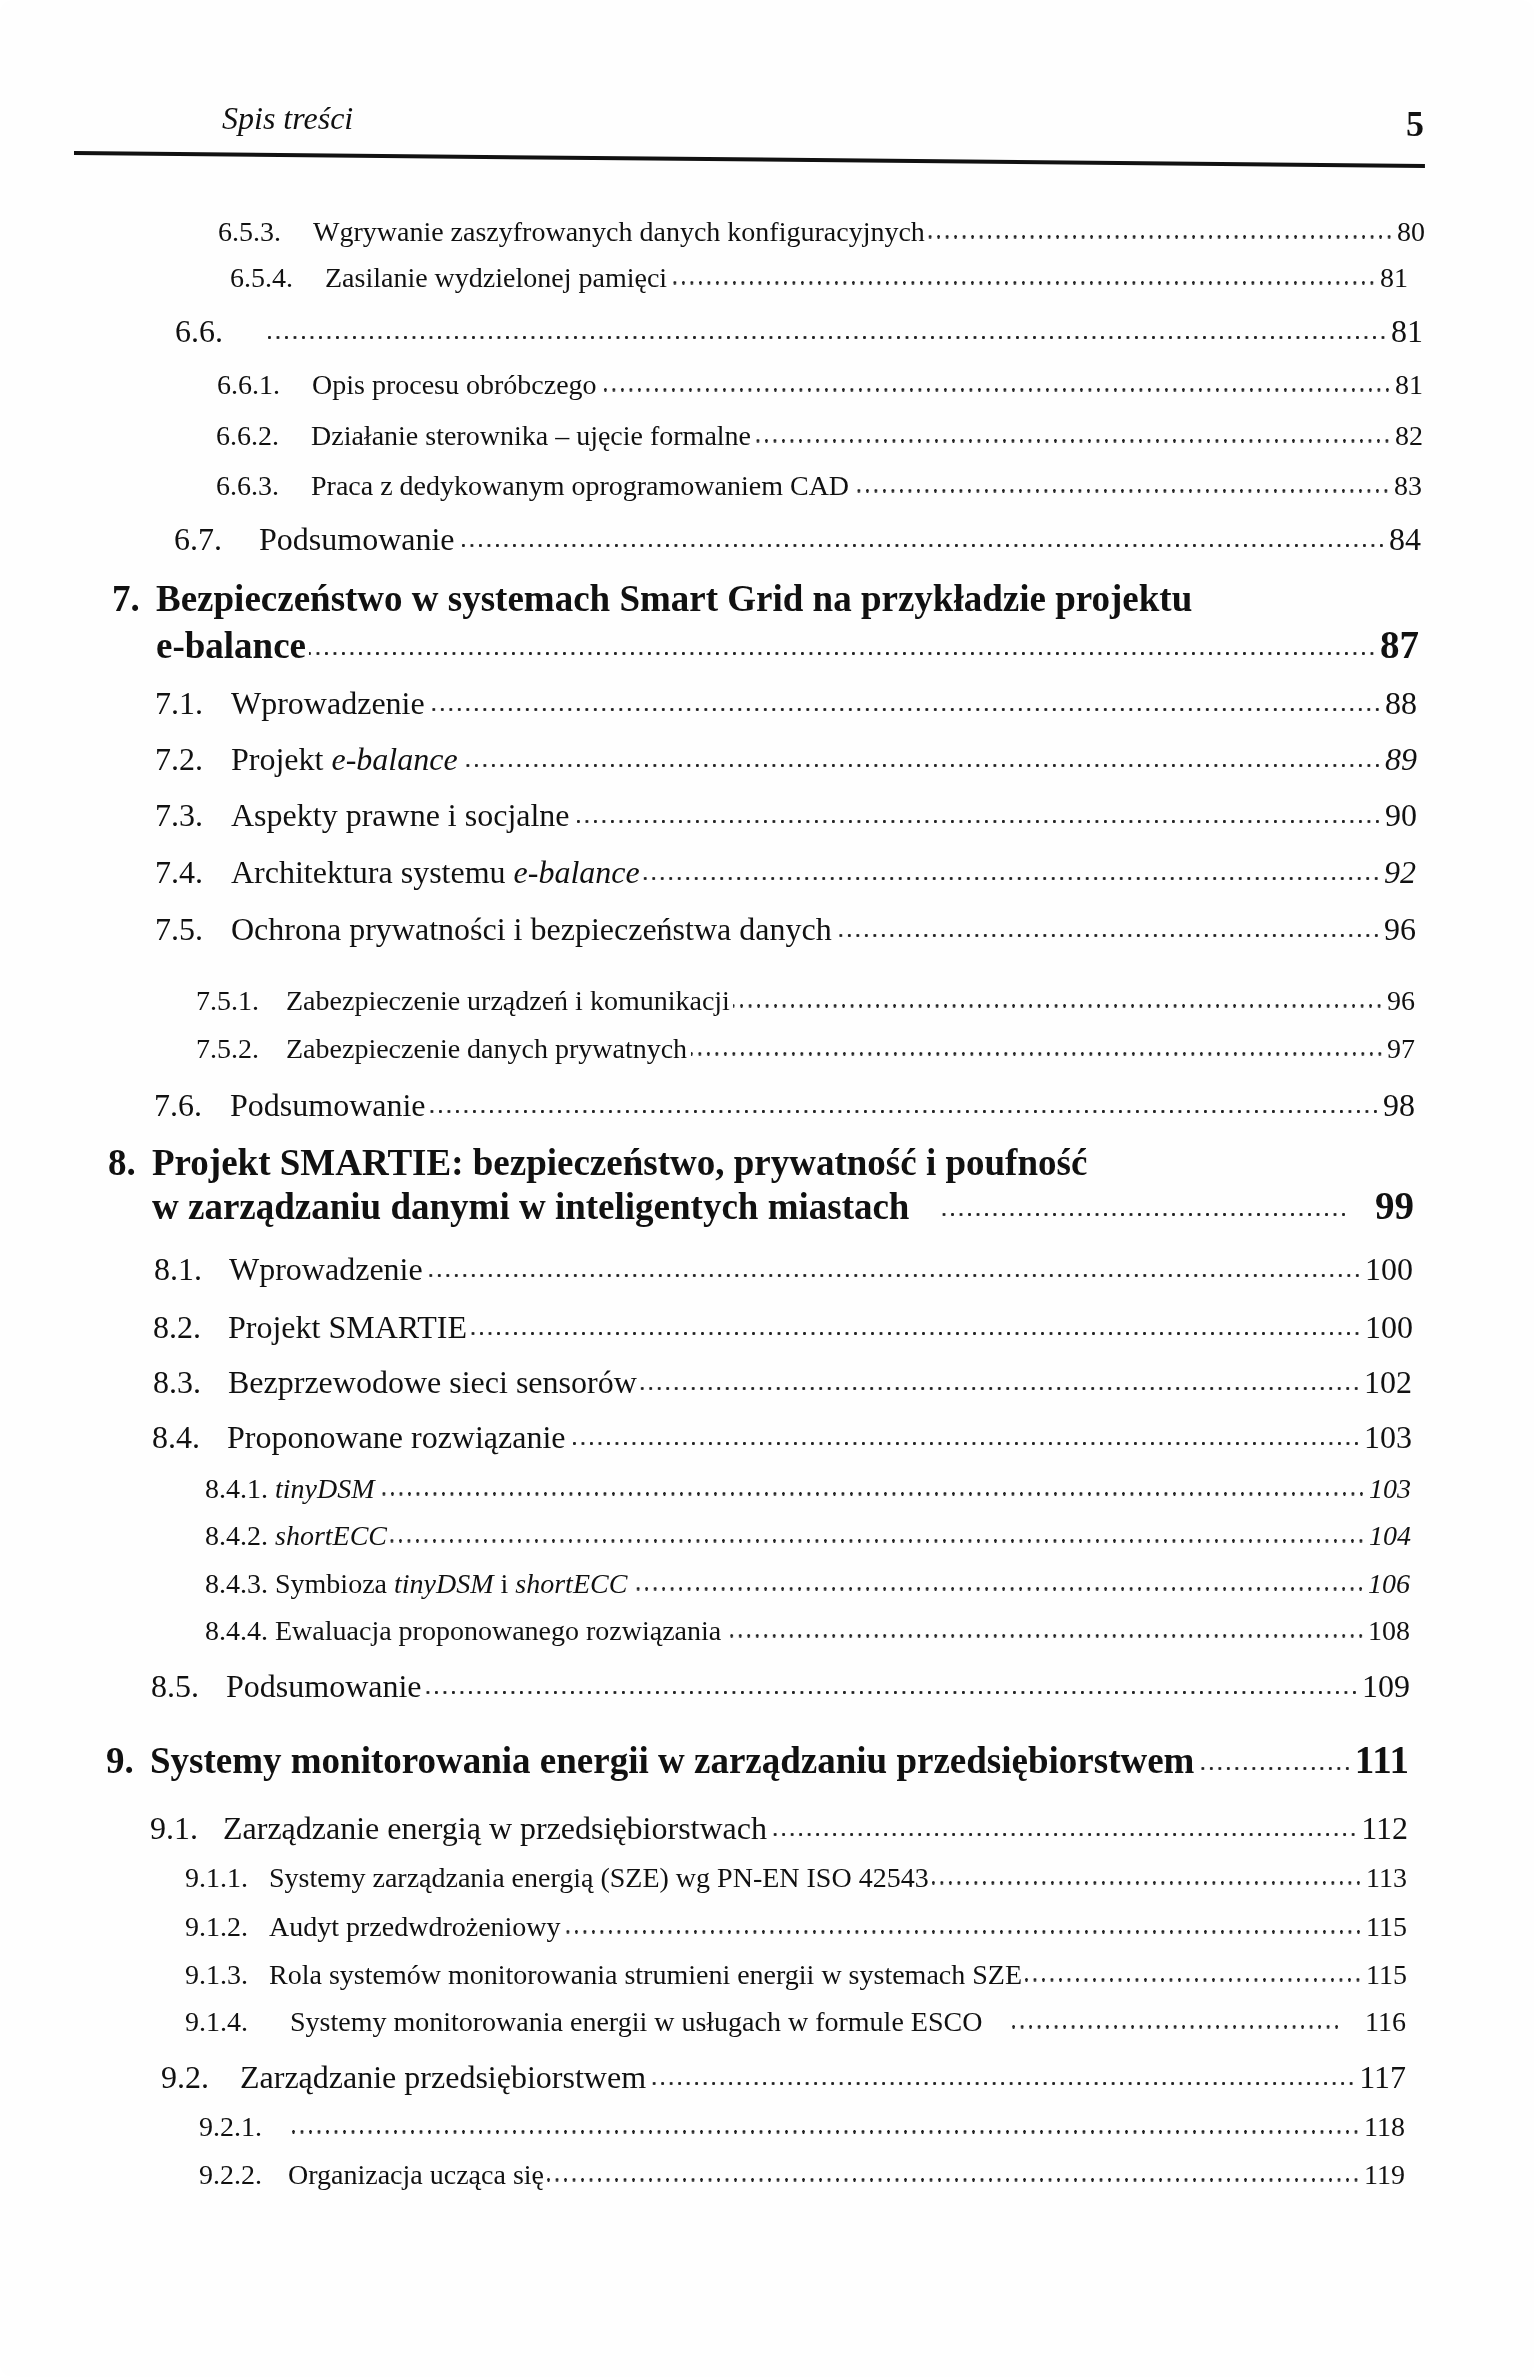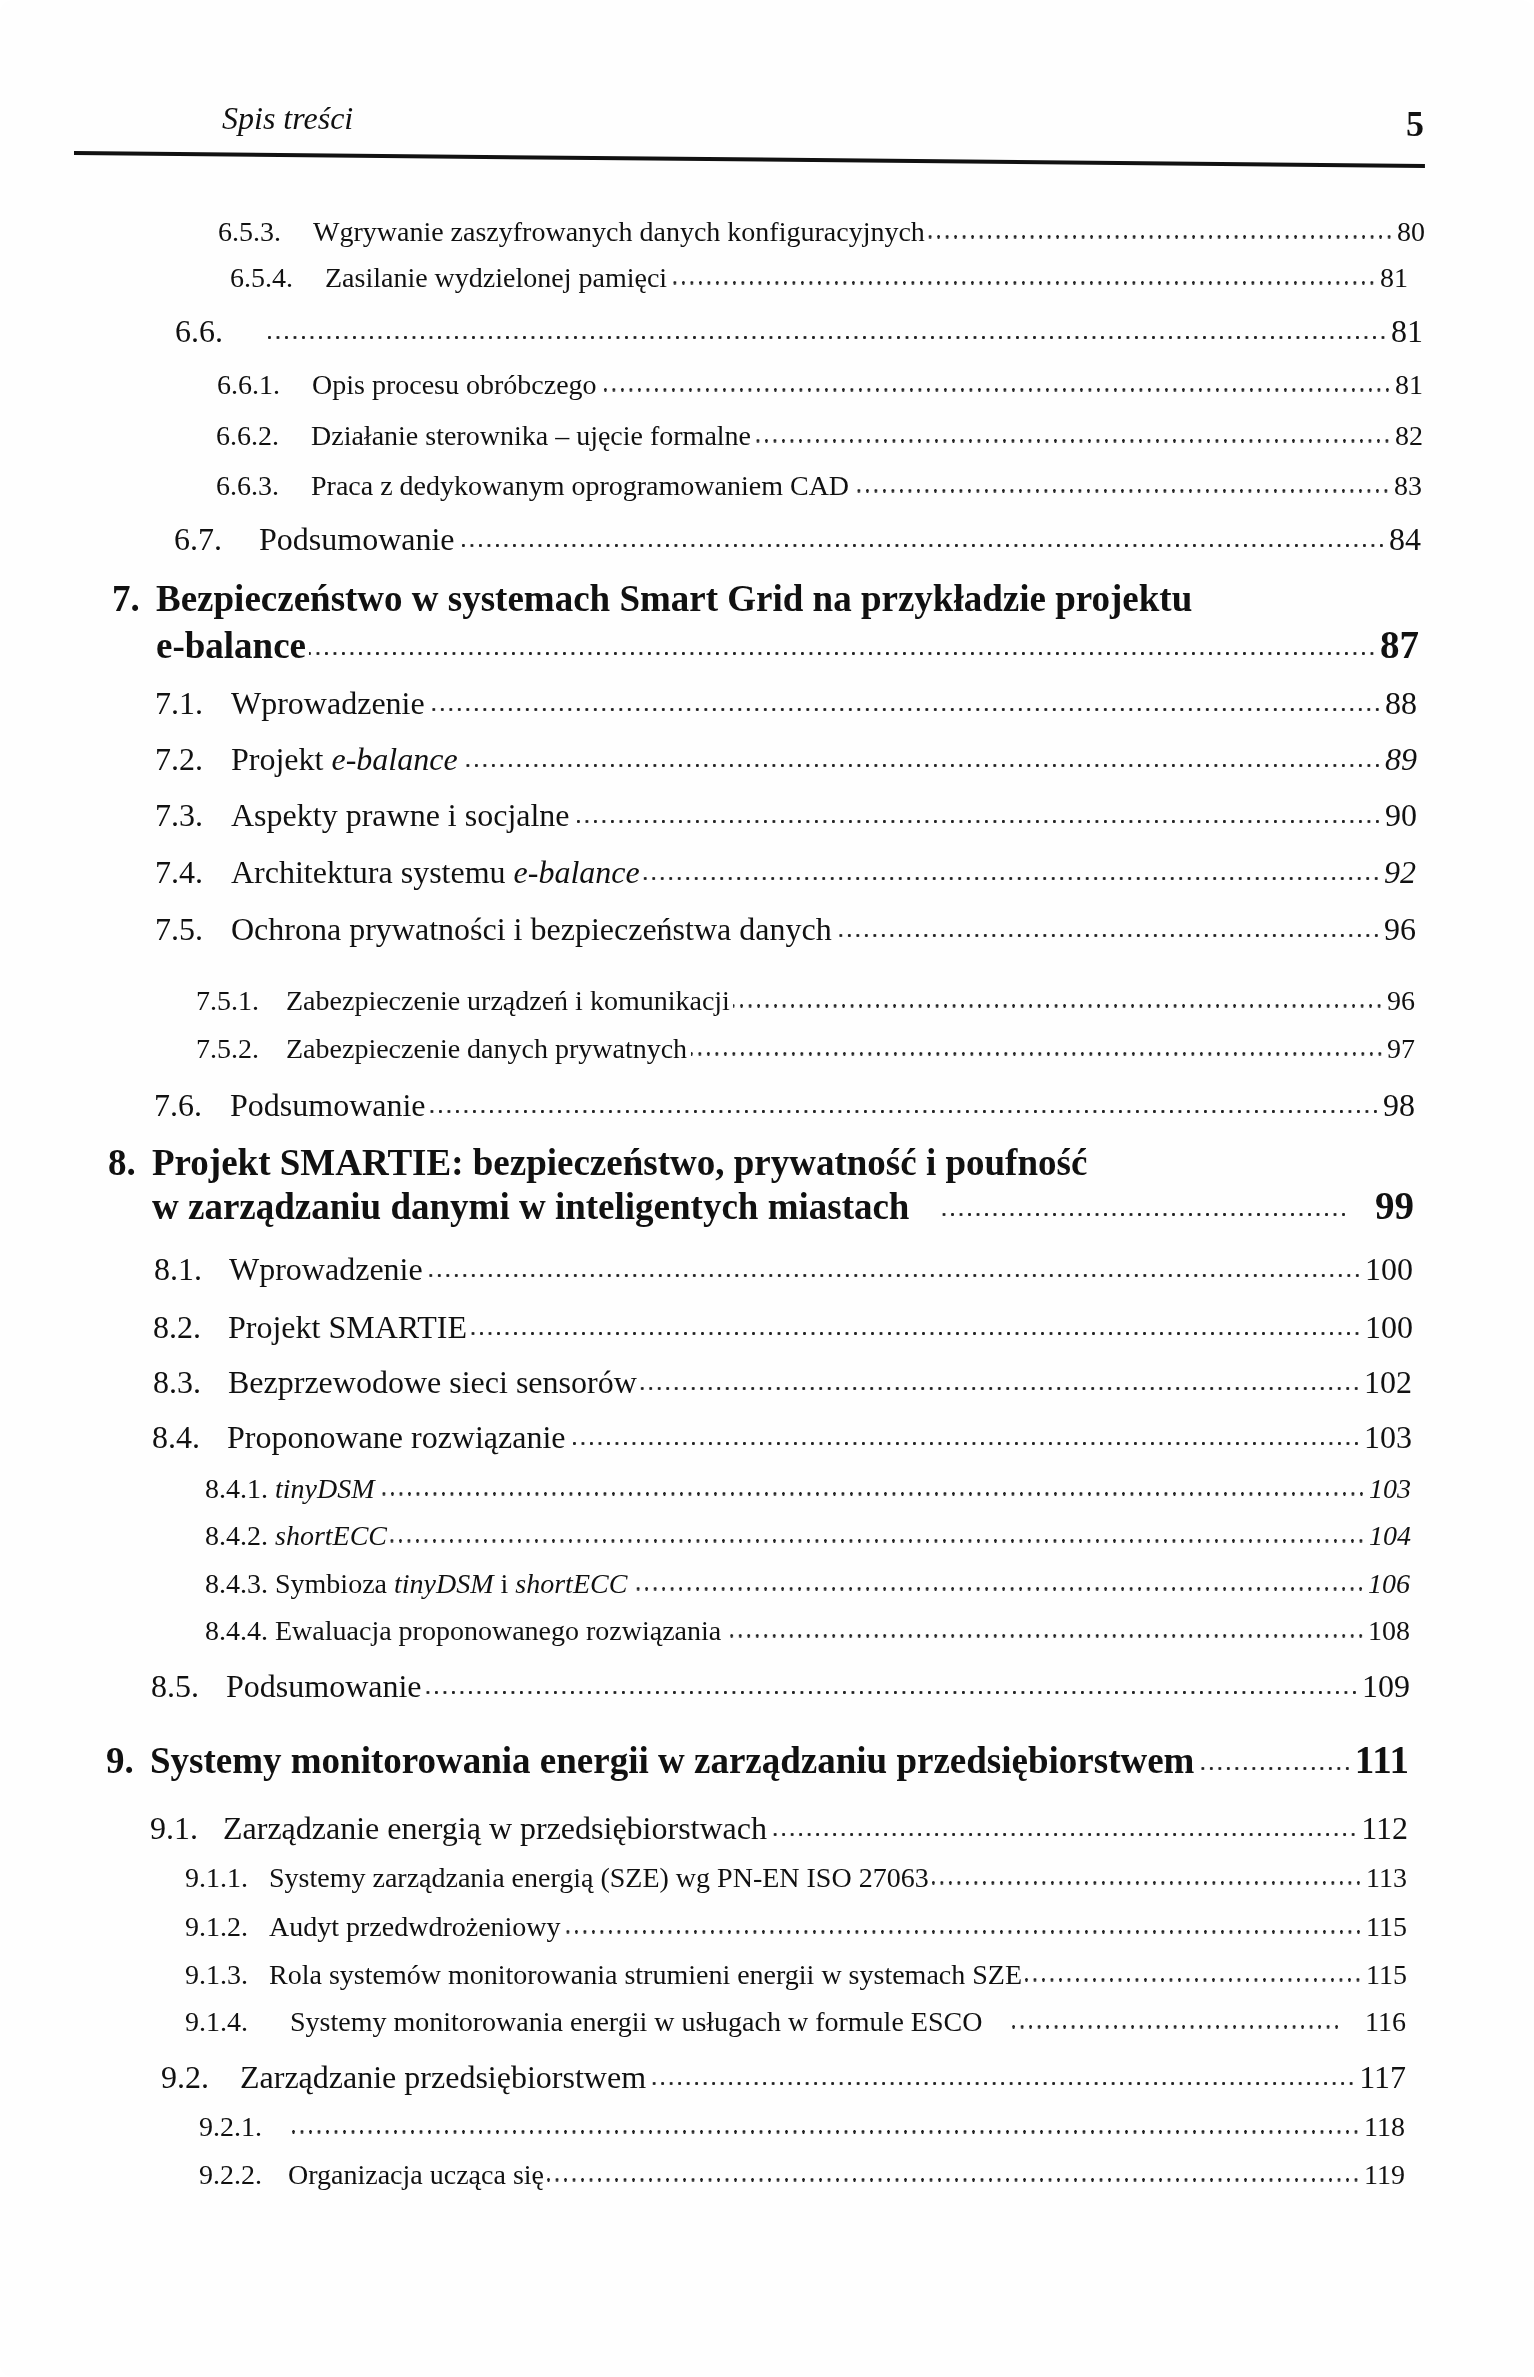--- a/index.html
+++ b/index.html
@@ -243,21 +243,21 @@
 
     <div class="row lvl-sec" style="left:150px; right:126px; top:1807px;">
       <span class="num" style="width:73px">9.1.</span>
       <span class="title">Zarządzanie energią w przedsiębiorstwach</span>
       <span class="leader"></span>
       <span class="page-no">112</span>
     </div>
 
     <div class="row lvl-sub" style="left:185px; right:127px; top:1859px;">
       <span class="num" style="width:84px">9.1.1.</span>
-      <span class="title">Systemy zarządzania energią (SZE) wg PN-EN ISO 27063</span>
+      <span class="title">Systemy zarządzania energią (SZE) wg PN-EN ISO 42543</span>
       <span class="leader"></span>
       <span class="page-no">113</span>
     </div>
 
     <div class="row lvl-sub" style="left:185px; right:127px; top:1908px;">
       <span class="num" style="width:84px">9.1.2.</span>
       <span class="title">Audyt przedwdrożeniowy</span>
       <span class="leader"></span>
       <span class="page-no">115</span>
     </div>

